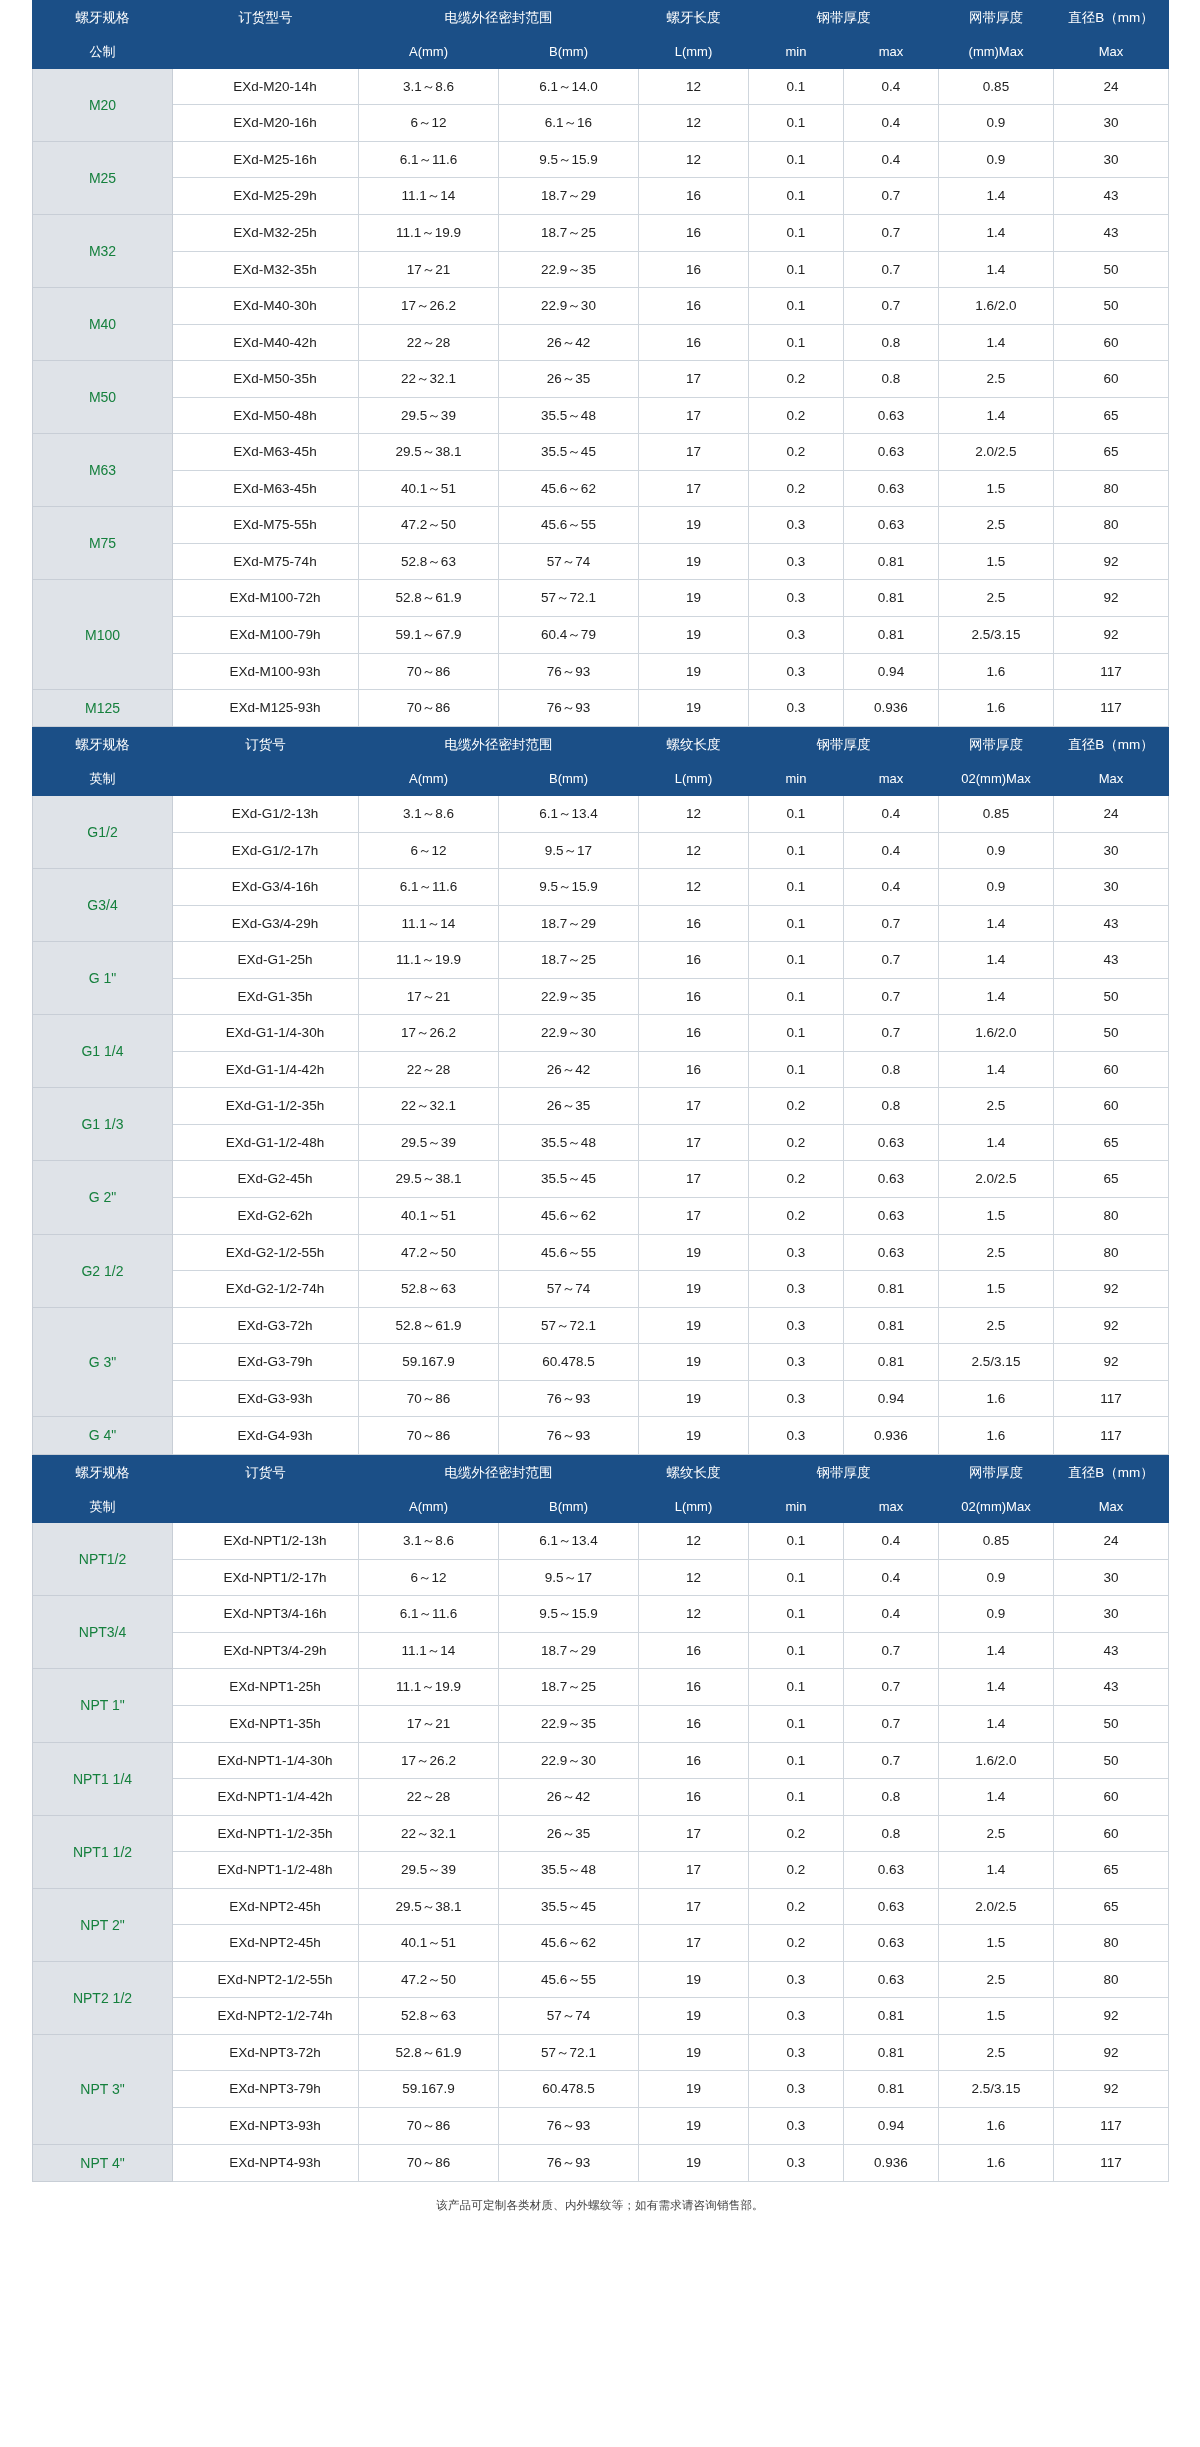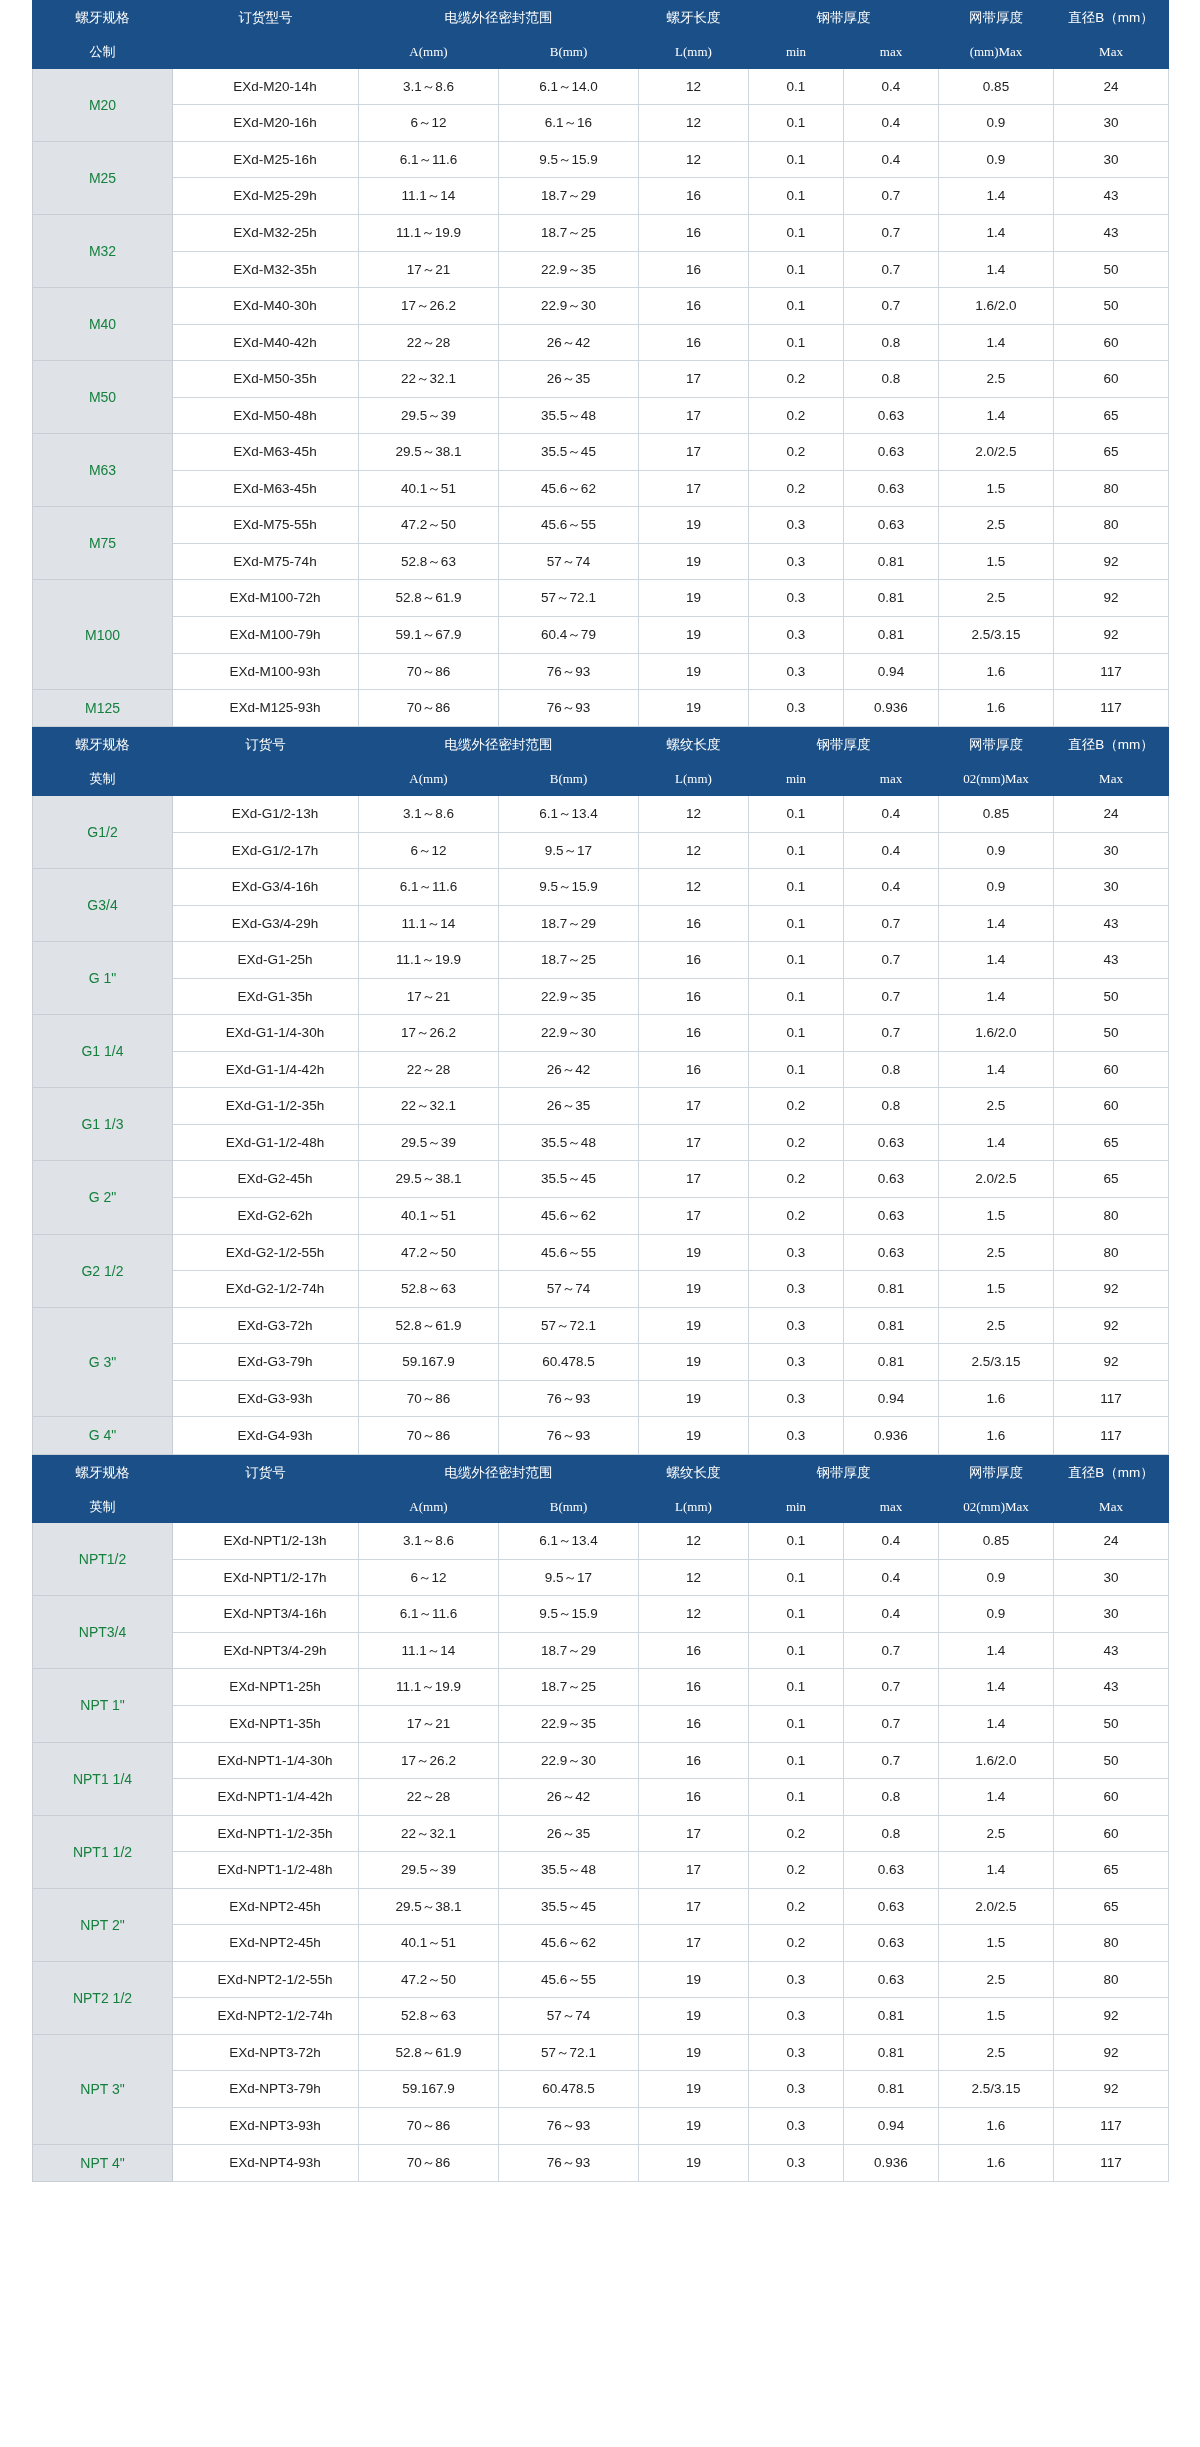--- a/index.html
+++ b/index.html
@@ -41,21 +41,20 @@
     text-align: center;
     border: 1px solid #1b4f87;
     padding: 8px 2px;
     line-height: 1.35;
   }
   thead tr.row2 th {
     background: #1b4f87;
     border-top: 1px solid #3a6fa5;
     font-size: 13px;
     padding: 7px 20px;
-    font-family: Liberation Serif, serif;
   }
   tbody td {
     border: 1px solid #cfd6dd;
     font-size: 13.5px;
     text-align: center;
     padding: 9px 3px;
     background: #ffffff;
     color: #222;
     line-height: 1.3;
   }
@@ -754,13 +753,14 @@
             <td>76～93</td>
             <td>19</td>
             <td>0.3</td>
             <td>0.936</td>
             <td>1.6</td>
             <td>117</td>
           </tr>
         </tbody>
       </table>
     </div>
+  <div class="footnote">该产品可定制各类材质、内外螺纹等；如有需求请咨询销售部。</div>
 </div>
 
 </body></html>

